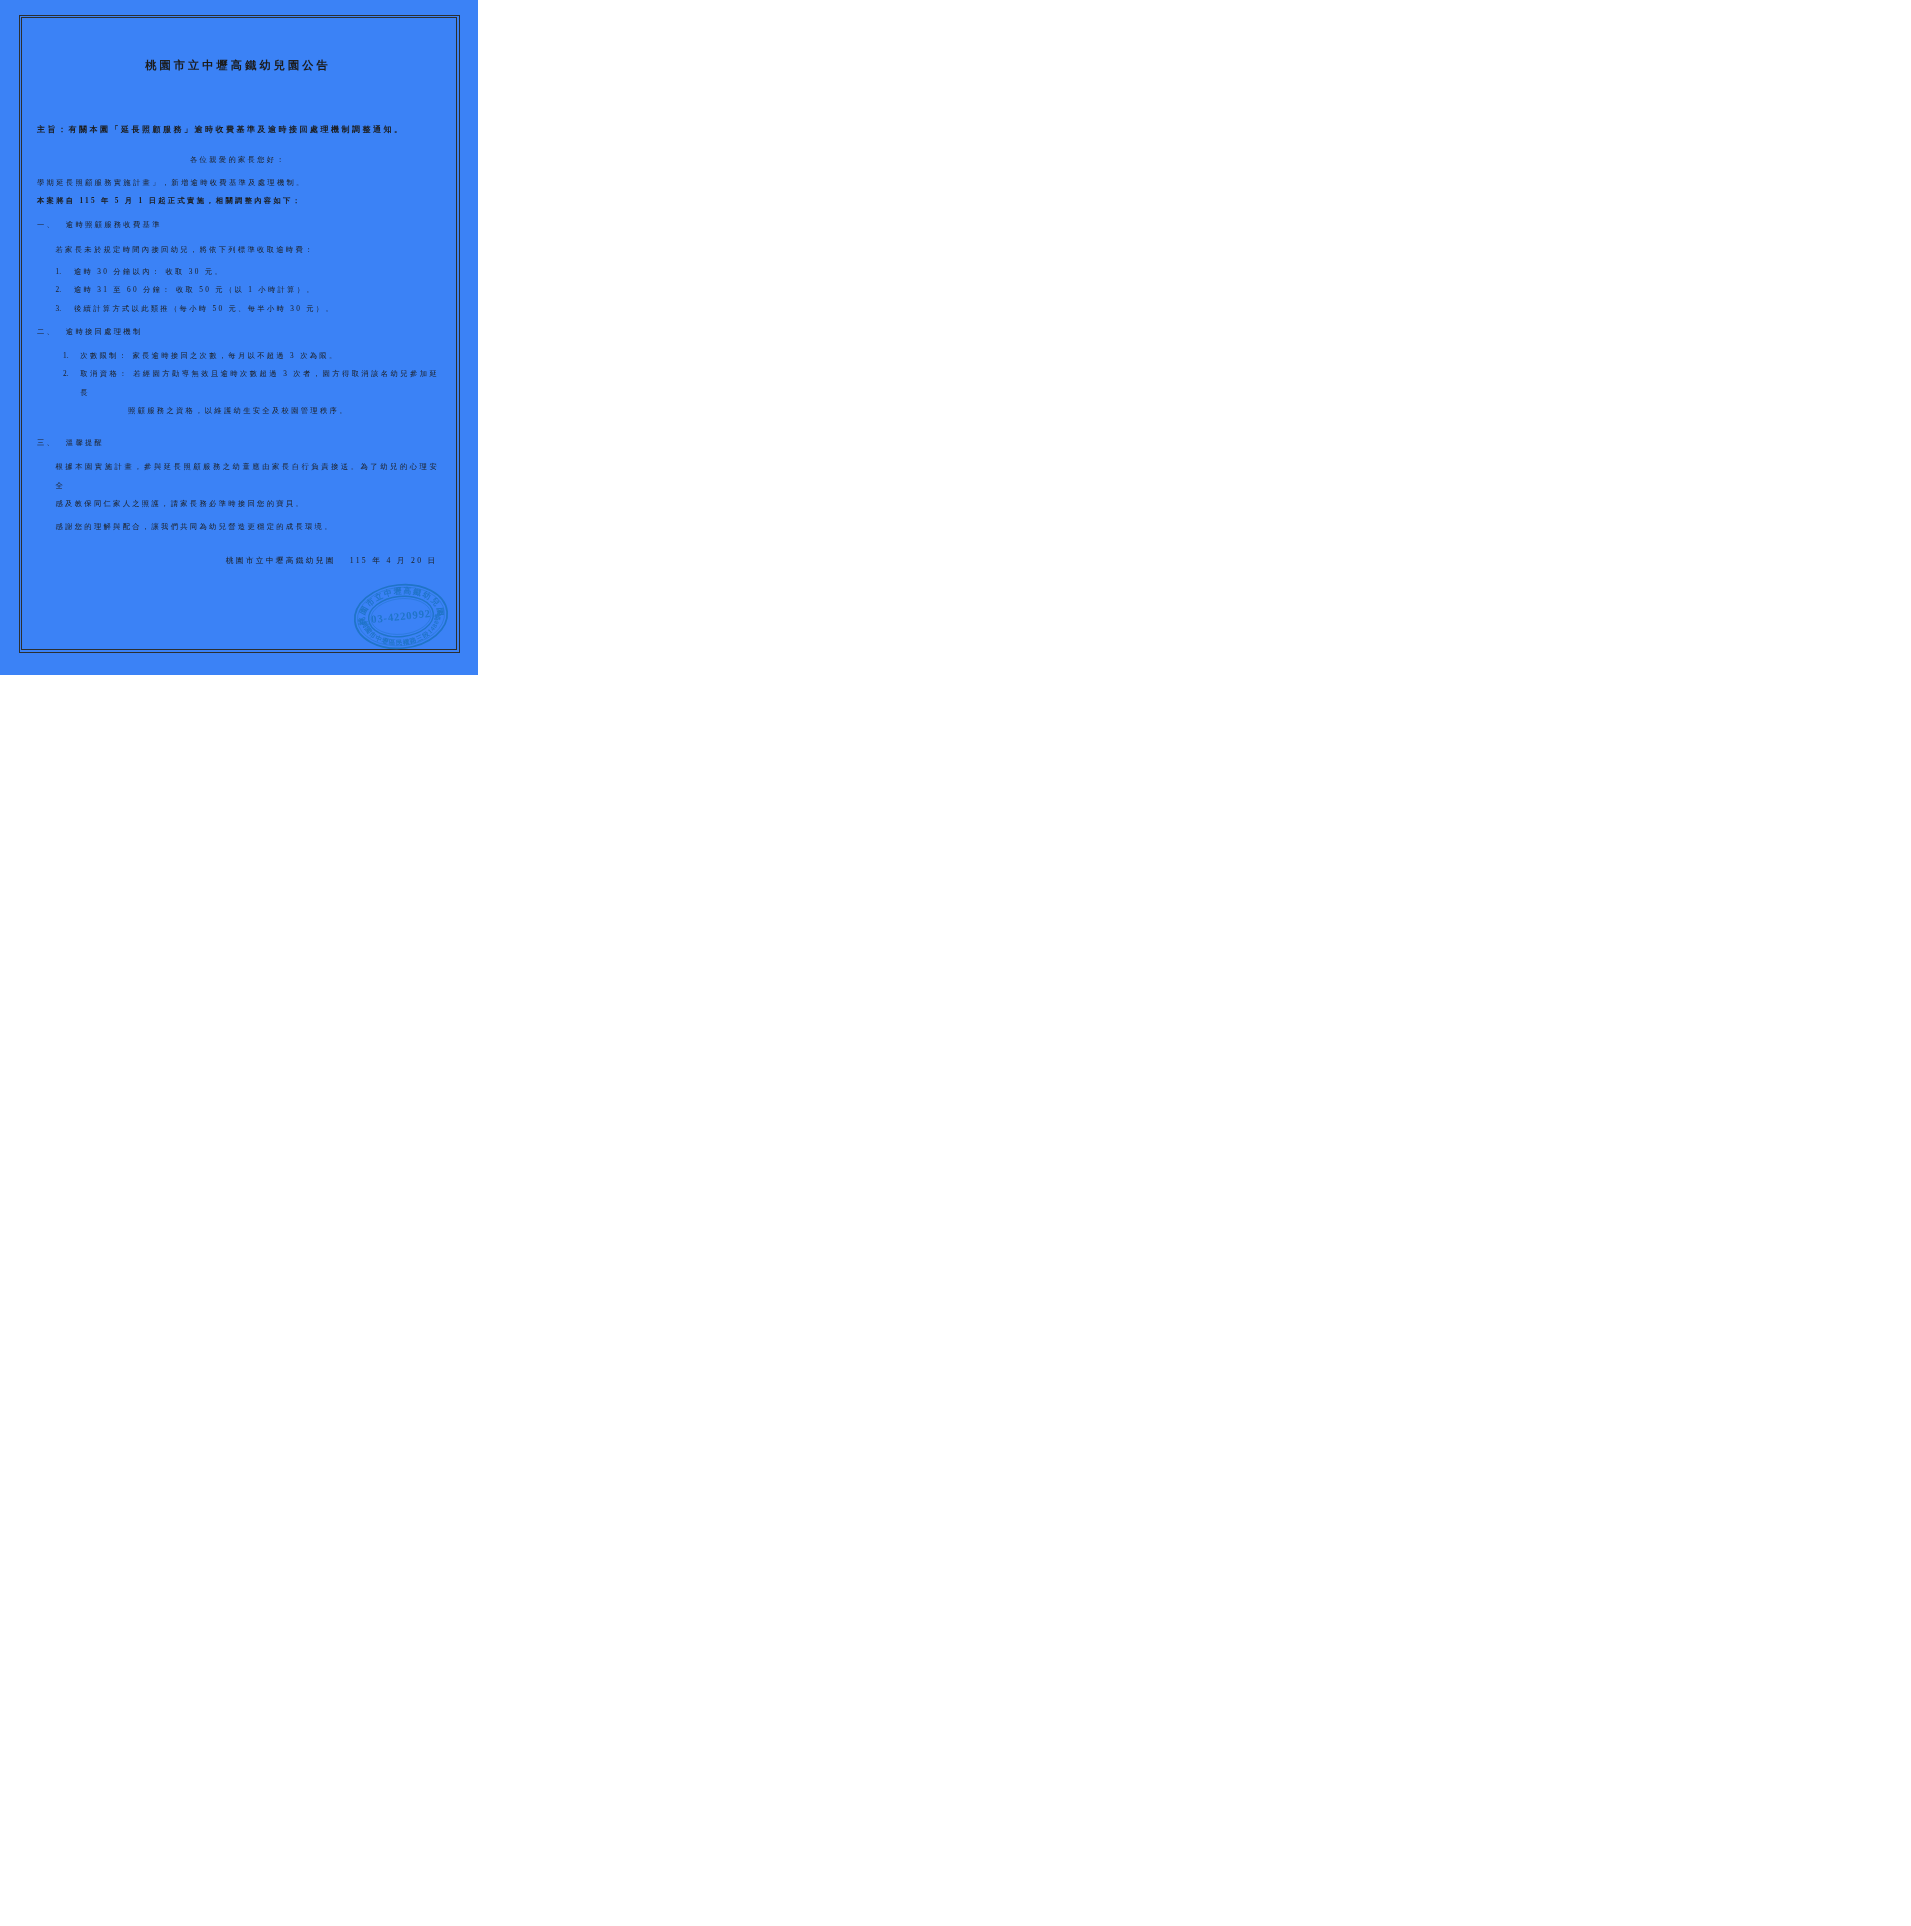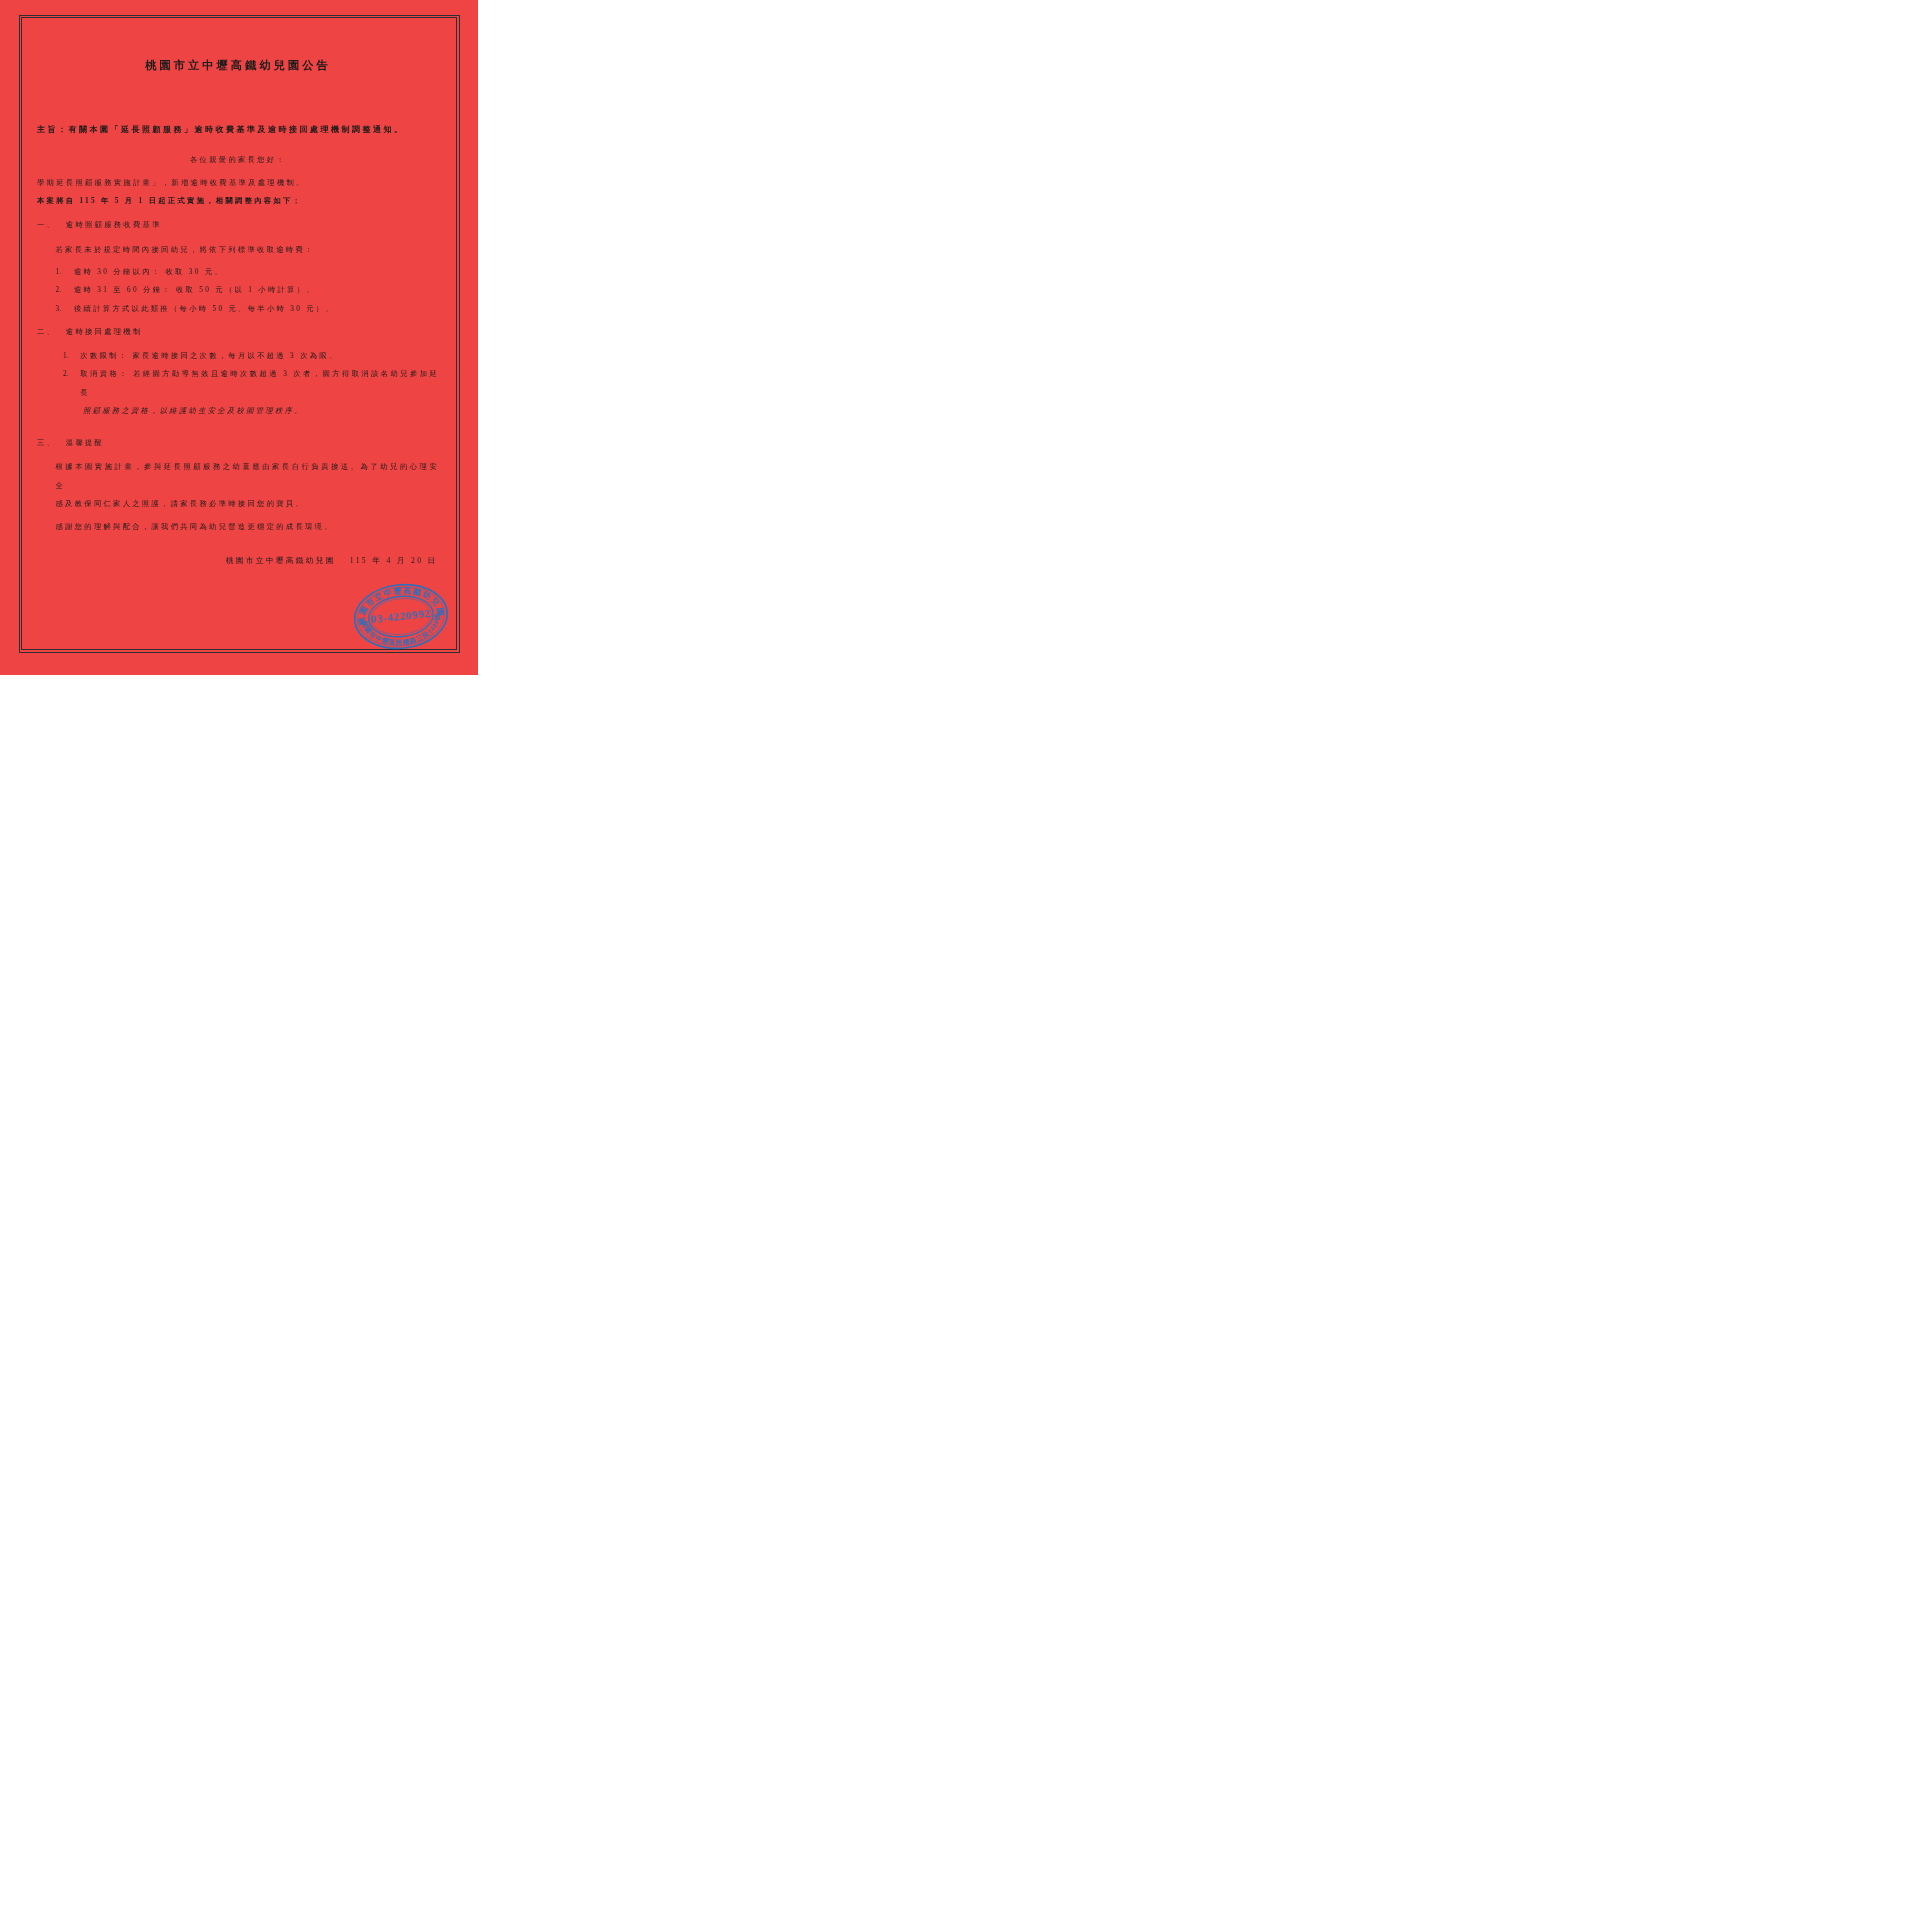--- a/index.html
+++ b/index.html
@@ -1,20 +1,20 @@
 <!DOCTYPE html>
 <html style="--stamp-color: #1e73c4;font-size:6.2px"><head>
 <meta charset="utf-8">
 <style>
   html, body { margin: 0; padding: 0; background: #ffffff; }
   .page {
     position: relative;
     width: 478px;
     height: 675px;
-    background: #ef4444;
+    background: #3b82f6;
     font-family: "Liberation Serif", "DejaVu Serif", serif;
     color: #1c1c1c;
     overflow: hidden;
   }
   .frame-outer {
     position: absolute;
     left: 18.5px; top: 14.6px;
     width: 441px; height: 638px;
     border: 0.6px solid #2b2f31;
     box-sizing: border-box;
@@ -59,21 +59,21 @@
   .effective {
     margin-top: 0px;
     font-weight: bold;
   }
   .sec-heading { margin-top: 5px; }
   .indent-block { margin-left: 18.5px; font-family: Liberation Mono, monospace; }
   .list-1 { margin-left: 18.5px; display: flex; }
   .list-1 .num { width: 18.5px; flex: 0 0 18.5px; letter-spacing: 0; }
   .list-2 { margin-left: 26px; display: flex; }
   .list-2 .num { width: 17.3px; flex: 0 0 17.3px; letter-spacing: 0; }
-  .cont-line { margin-left: 46px; font-style: italic; }
+  .cont-line { margin-left: 91px; }
   .mt14 { margin-top: 5.4px; }
   .mt9  { margin-top: 3.5px; }
   .mt16 { margin-top: 6.2px; }
   .mt35 { margin-top: 13.5px; }
   .mt12 { margin-top: 4.6px; }
   .signature {
     margin-top: 15px;
     text-align: right;
     font-size: 7.7px;
     letter-spacing: 2.3px;

